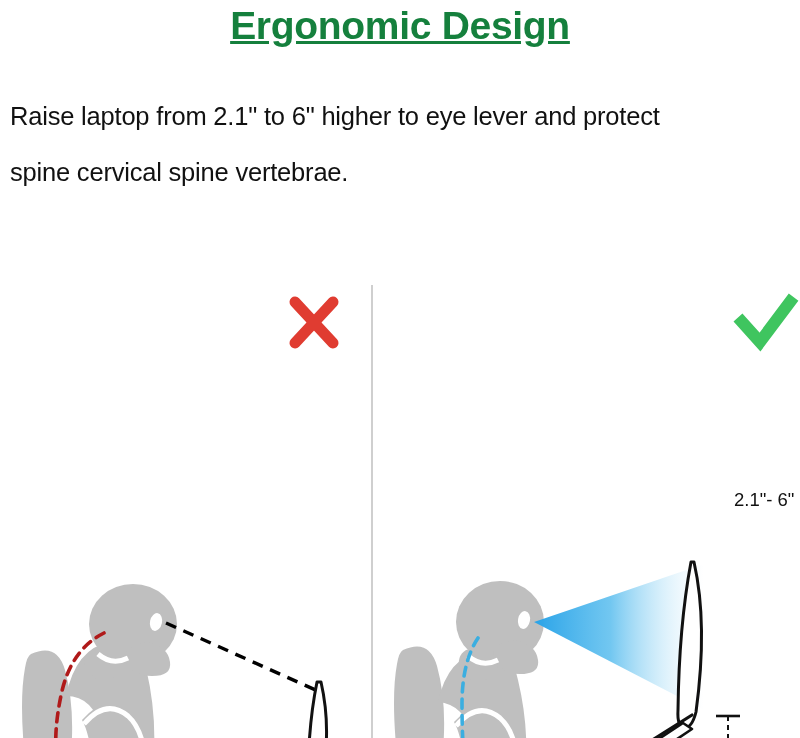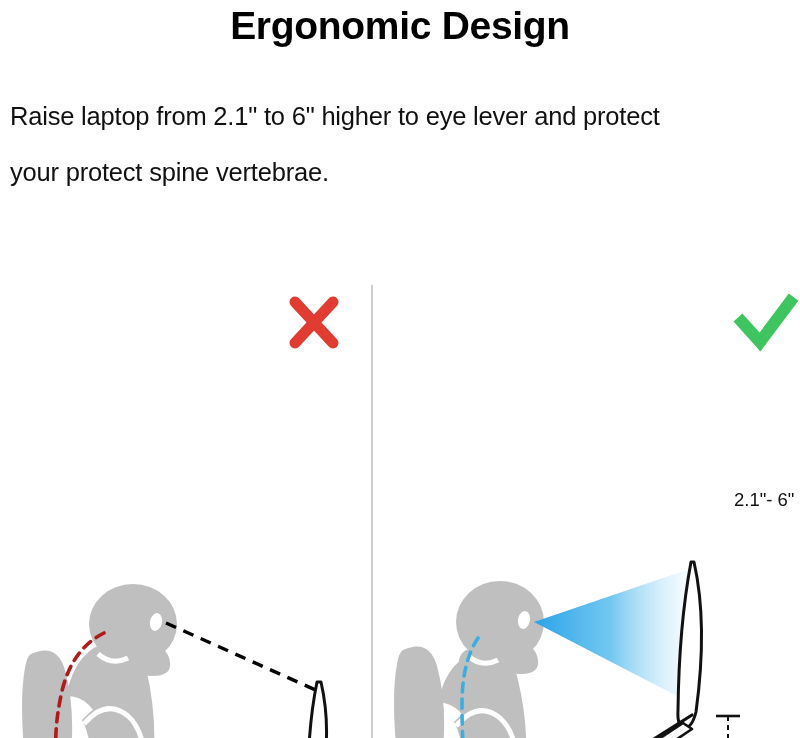--- a/index.html
+++ b/index.html
@@ -27,23 +27,24 @@
   
   .title {
     position: absolute;
     left: 0;
     top: 2px;
     width: 800px;
     text-align: center;
     font-size: 39px;
     font-weight: bold;
     letter-spacing: -0.3px;
-    color: #000000;
+    color: #15803d;
     line-height: 48px;
     white-space: nowrap;
+    text-decoration: underline;
   }
 
   .subtitle {
     position: absolute;
     left: 10px;
     top: 88px;
     width: 784px;
     font-size: 25.5px;
     font-weight: normal;
     line-height: 56px;
@@ -75,21 +76,21 @@
 </style>
 </head>
 <body>
 
 <div id="page">
 
   <div class="title">Ergonomic Design</div>
 
   <div class="subtitle">
     <span>Raise laptop from 2.1" to 6" higher to eye lever and protect</span>
-    <span class="line2">your protect spine vertebrae.</span>
+    <span class="line2">spine cervical spine vertebrae.</span>
   </div>
 
   <div class="divider"></div>
 
   <div class="figure-area">
     <svg width="800" height="488" viewBox="0 0 800 488" xmlns="http://www.w3.org/2000/svg">
       <defs>
         <linearGradient id="visionCone" x1="0" y1="0" x2="1" y2="0">
           <stop offset="0%" stop-color="#29A3E8" stop-opacity="1"></stop>
           <stop offset="45%" stop-color="#59BDEE" stop-opacity="0.85"></stop>

